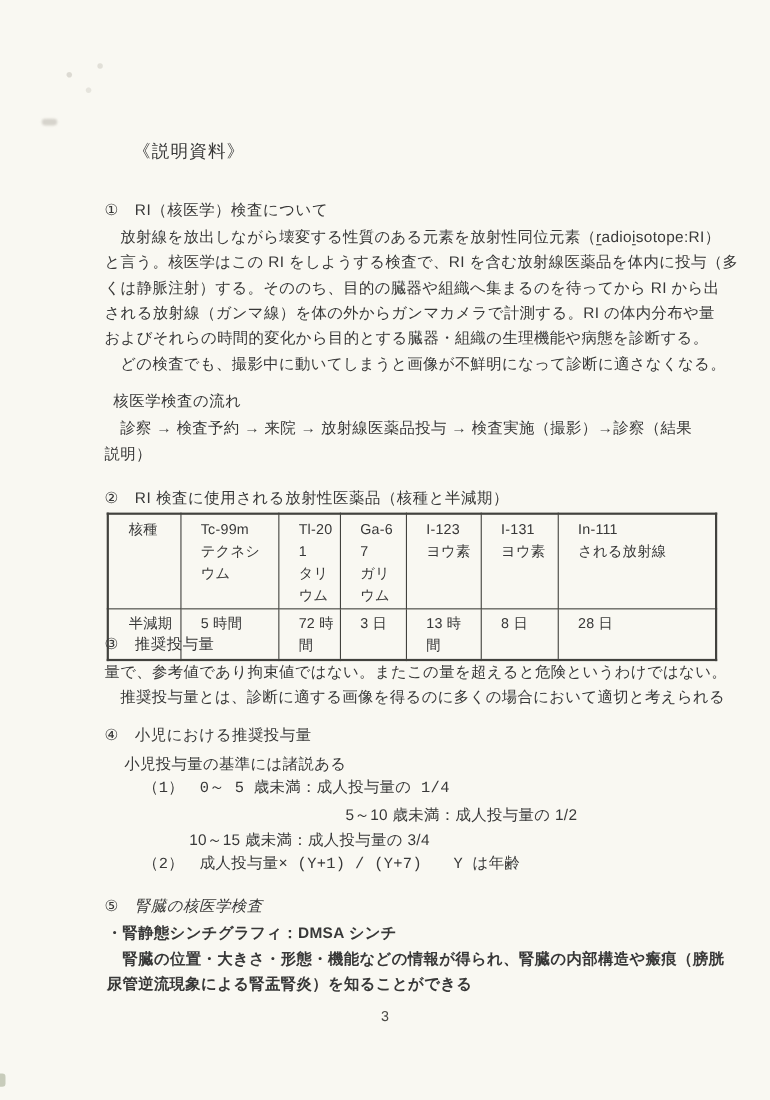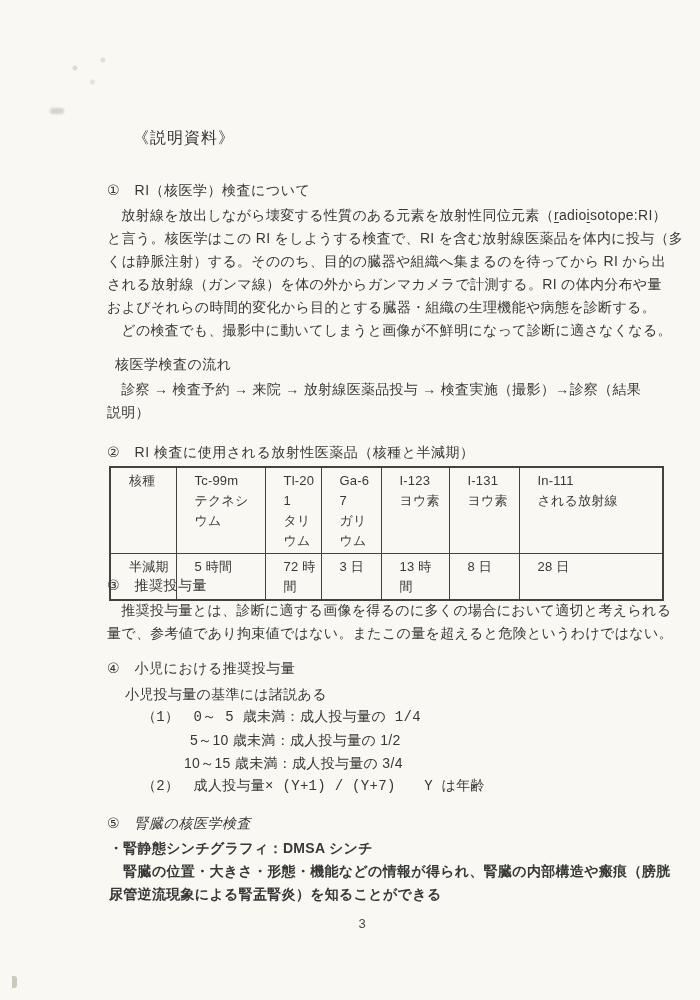--- a/index.html
+++ b/index.html
@@ -2,21 +2,21 @@
 <html lang="ja"><head>
 <meta charset="utf-8">
 <style>
   html,body{margin:0;padding:0;}
   body{
     width:700px;height:1000px;overflow:hidden;
     background:#f9f8f2;
     font-family:"Liberation Sans","DejaVu Sans",sans-serif;
     color:#383838;
   }
-  .page{position:relative;width:608px;height:1000px;background:#f9f8f2;margin-left:12px;}
+  .page{position:relative;width:608px;height:1000px;background:#f9f8f2;}
   
   .abs{position:absolute;}
   .line{line-height:23px;font-size:14px;letter-spacing:0.3px;white-space:pre;}
   .heading{font-size:14px;letter-spacing:0.5px;white-space:pre;}
   .doc-title{position:absolute;left:121px;top:128px;font-size:16px;font-weight:400;
     letter-spacing:1px;margin:0;white-space:pre;}
   
   .h-s1{left:95px;top:182px;}
   .s1-lines{left:95px;top:204px;width:566px;}
   .h-flow{left:103px;top:356px;}
@@ -26,21 +26,21 @@
   .h-s3{left:95px;top:577px;}
   .s3-lines{left:95px;top:599px;width:566px;}
   .h-s4{left:95px;top:660px;}
   .s4-lines{left:95px;top:683px;width:566px;}
   .h-s5{left:95px;top:815px;font-style:italic;}
   .s5-lines{left:97px;top:837px;width:566px;font-weight:bold;}
   .pagenum{left:0;top:916px;width:700px;text-align:center;font-size:13px;color:#4a4a45;}
   
   .ind-a{margin-left:18px;}
   .ind-b{margin-left:35px;font-family:Liberation Mono, monospace;}
-  .ind-c{margin-left:83px;}
+  .ind-c{margin-left:83px;text-align:center;}
   .ind-d{margin-left:77px;}
   
   table.ri-table{border-collapse:collapse;table-layout:fixed;width:553px;
     font-size:13px;letter-spacing:0.2px;color:#383838;}
   table.ri-table td{border:1.6px solid #42423e;vertical-align:top;
     padding:3px 4px 2px 18px;line-height:20px;word-break:break-all;}
   table.ri-table{border:2px solid #42423e;}
   tr.r-head td{height:62px;}
   tr.r-half td{height:24px;}
   col.c0{width:66px;}col.c1{width:89px;}col.c2{width:56px;}
@@ -133,22 +133,22 @@
         <td>13 時間</td>
         <td>8 日</td>
         <td>28 日</td>
       </tr>
       </tbody>
     </table>
   </div>
 
   <div class="abs heading h-s3">③　推奨投与量</div>
   <div class="abs s3-lines">
+    <div class="line">量で、参考値であり拘束値ではない。またこの量を超えると危険というわけではない。</div>
     <div class="line">　推奨投与量とは、診断に適する画像を得るのに多くの場合において適切と考えられる</div>
-    <div class="line">量で、参考値であり拘束値ではない。またこの量を超えると危険というわけではない。</div>
   </div>
 
   <div class="abs heading h-s4">④　小児における推奨投与量</div>
   <div class="abs s4-lines">
     <div class="line ind-a">小児投与量の基準には諸説ある</div>
     <div class="line ind-b">（1）　0～ 5 歳未満：成人投与量の 1/4</div>
     <div class="line ind-c">5～10 歳未満：成人投与量の 1/2</div>
     <div class="line ind-d">10～15 歳未満：成人投与量の 3/4</div>
     <div class="line ind-b">（2）　成人投与量× (Y+1) / (Y+7)　　Y は年齢</div>
   </div>

